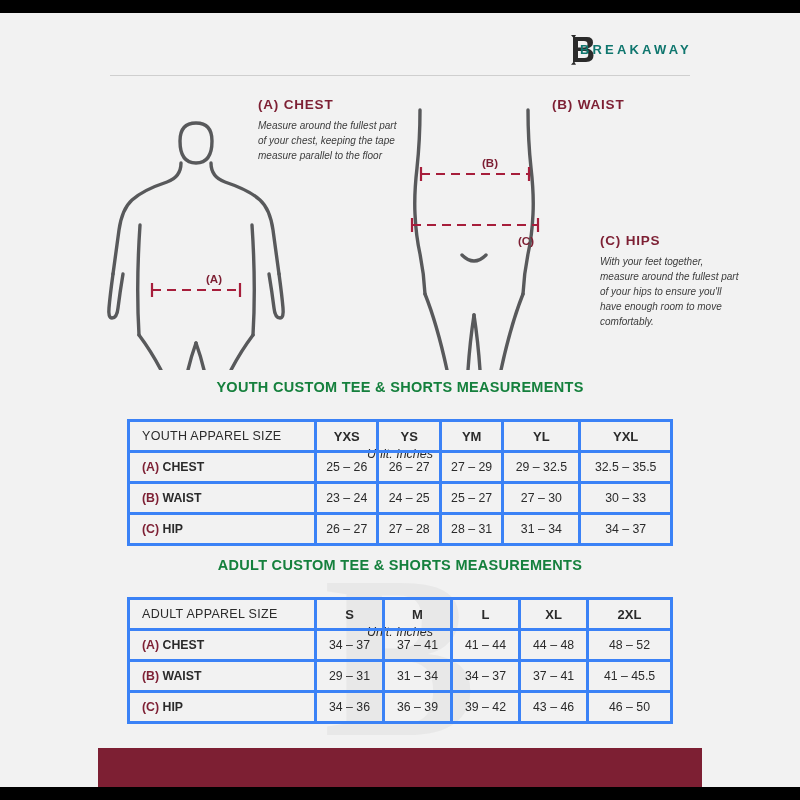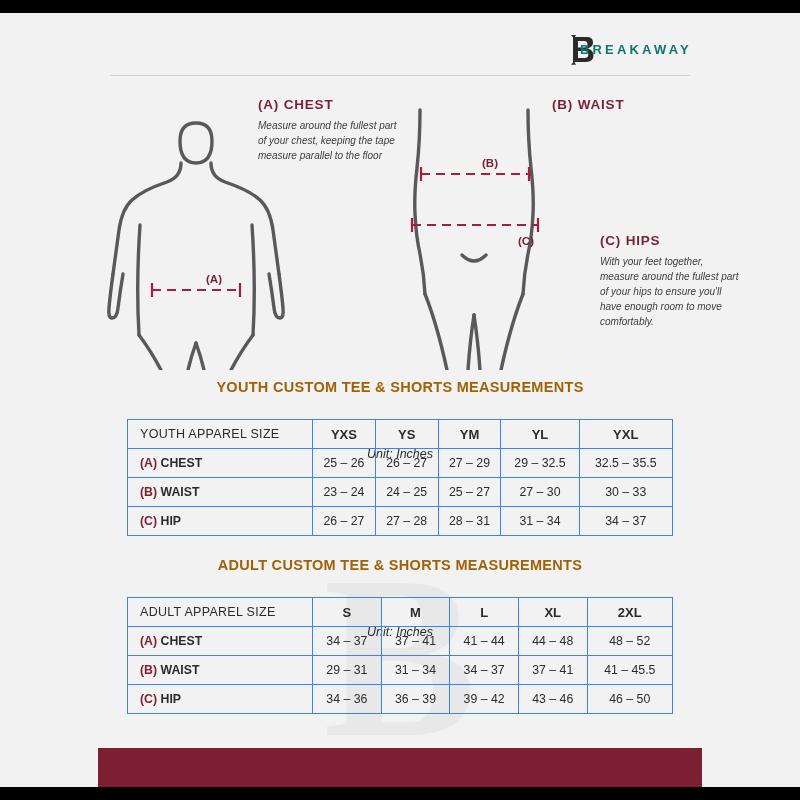--- a/index.html
+++ b/index.html
@@ -116,21 +116,21 @@
   .c-hips  { left: 552px; top: 158px; width: 140px; margin-left: 48px; }
 
   
   .block-title {
     position: absolute;
     width: 800px;
     text-align: center;
     font-size: 14.5px;
     font-weight: bold;
     letter-spacing: 0.3px;
-    color: #a16207;
+    color: #15803d;
     z-index: 2;
   }
   .block-unit {
     position: absolute;
     width: 800px;
     text-align: center;
     font-size: 12.5px;
     font-style: italic;
     color: #2b2b2b;
     z-index: 2;
@@ -138,21 +138,21 @@
   }
   table.size-table {
     position: absolute;
     left: 127px;
     width: 546px;
     border-collapse: collapse;
     z-index: 2;
     background: transparent;
   }
   table.size-table th, table.size-table td {
-    border: 1px solid #3b82f6;
+    border: 3px solid #3b82f6;
     height: 28px;
     font-size: 12.3px;
     color: #2b2b2b;
     text-align: center;
     padding: 0;
   }
   table.size-table th.rowhead, table.size-table td.rowhead {
     text-align: left;
     padding-left: 12px;
     font-weight: bold;

